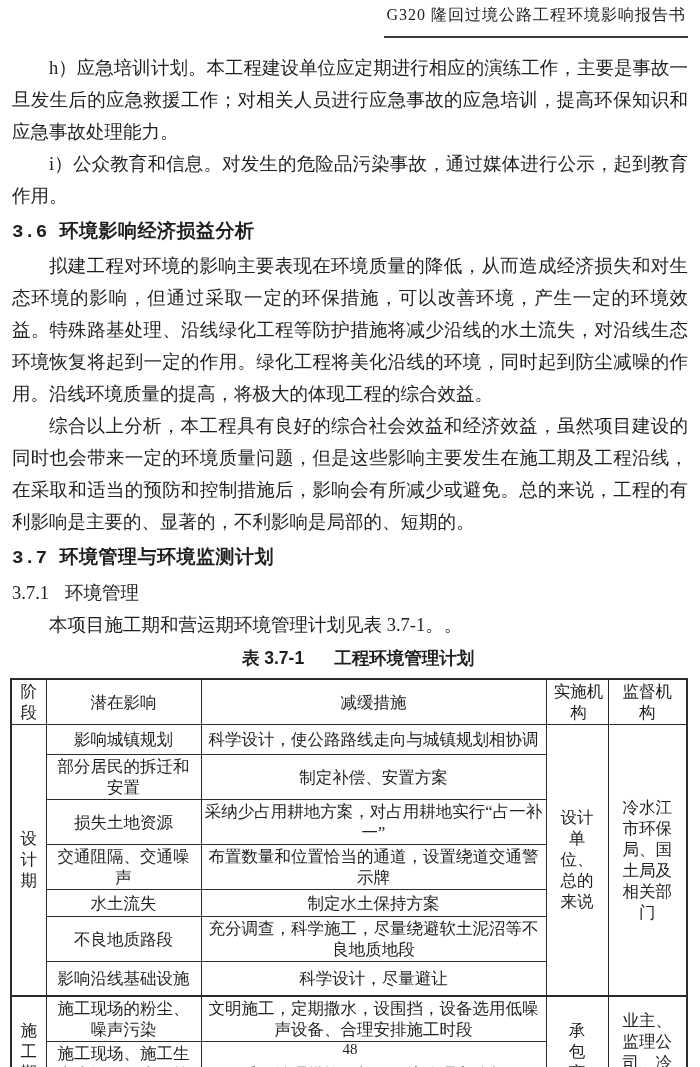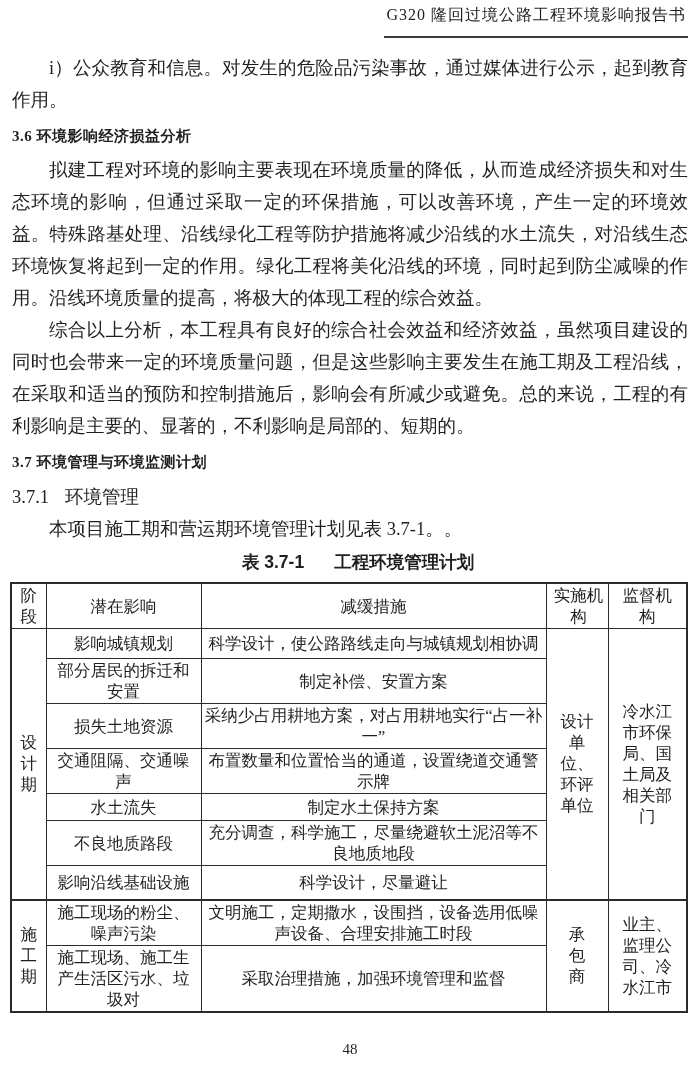--- a/index.html
+++ b/index.html
@@ -19,22 +19,22 @@
     display:inline-block;
     font-size:16px;letter-spacing:1px;
     padding:1px 2px 10px 2px;
     border-bottom:2px solid #3c3c3c;
   }
   .body-block{margin-top:14px;}
   p.body{margin:0;font-size:18.5px;line-height:32px;text-align:justify;}
   .ind{text-indent:37px;}
   h2.sec{
     margin:4px 0 2px 0;
-    font-family:Liberation Serif, serif;
-    font-size:15px;font-weight:bold;line-height:32px;letter-spacing:.5px;
+    font-family:Liberation Mono, monospace;
+    font-size:19px;font-weight:bold;line-height:32px;letter-spacing:.5px;
   }
   h3.subsec{
     margin:3px 0 0 0;
     font-size:18.5px;font-weight:normal;line-height:32px;
   }
   .num-gap{margin-right:16px;}
   .tbl-caption{
     margin:2px 0 5px 0;
     text-align:center;
     font-family:"Liberation Sans","DejaVu Sans",sans-serif;
@@ -78,20 +78,21 @@
 </head>
 <body>
 
 <div class="page">
 
   <div class="running-head">
     <span class="rh-text">G320 隆回过境公路工程环境影响报告书</span>
   </div>
 
   <div class="body-block">
+    <p class="body ind">h）应急培训计划。本工程建设单位应定期进行相应的演练工作，主要是事故一旦发生后的应急救援工作；对相关人员进行应急事故的应急培训，提高环保知识和应急事故处理能力。</p>
     <p class="body ind">i）公众教育和信息。对发生的危险品污染事故，通过媒体进行公示，起到教育作用。</p>
 
     <h2 class="sec">3.6 环境影响经济损益分析</h2>
     <p class="body ind">拟建工程对环境的影响主要表现在环境质量的降低，从而造成经济损失和对生态环境的影响，但通过采取一定的环保措施，可以改善环境，产生一定的环境效益。特殊路基处理、沿线绿化工程等防护措施将减少沿线的水土流失，对沿线生态环境恢复将起到一定的作用。绿化工程将美化沿线的环境，同时起到防尘减噪的作用。沿线环境质量的提高，将极大的体现工程的综合效益。</p>
     <p class="body ind">综合以上分析，本工程具有良好的综合社会效益和经济效益，虽然项目建设的同时也会带来一定的环境质量问题，但是这些影响主要发生在施工期及工程沿线，在采取和适当的预防和控制措施后，影响会有所减少或避免。总的来说，工程的有利影响是主要的、显著的，不利影响是局部的、短期的。</p>
 
     <h2 class="sec">3.7 环境管理与环境监测计划</h2>
     <h3 class="subsec"><span class="num-gap">3.7.1</span><span>环境管理</span></h3>
     <p class="body ind">本项目施工期和营运期环境管理计划见表 3.7-1。。</p>
 
@@ -112,21 +113,21 @@
           <th>减缓措施</th>
           <th><span class="w58">实施机构</span></th>
           <th><span class="w58">监督机构</span></th>
         </tr>
       </thead>
       <tbody>
         <tr class="rh30">
           <td rowspan="7">设计期</td>
           <td>影响城镇规划</td>
           <td>科学设计，使公路路线走向与城镇规划相协调</td>
-          <td rowspan="7"><span class="w36">设计单位、环评单位</span></td>
+          <td rowspan="7"><span class="w36">设计单位、总的来说</span></td>
           <td rowspan="7"><span class="w58">冷水江市环保局、国土局及相关部门</span></td>
         </tr>
         <tr class="rh40">
           <td>部分居民的拆迁和安置</td>
           <td>制定补偿、安置方案</td>
         </tr>
         <tr class="rh38">
           <td>损失土地资源</td>
           <td>采纳少占用耕地方案，对占用耕地实行“占一补一”</td>
         </tr>

